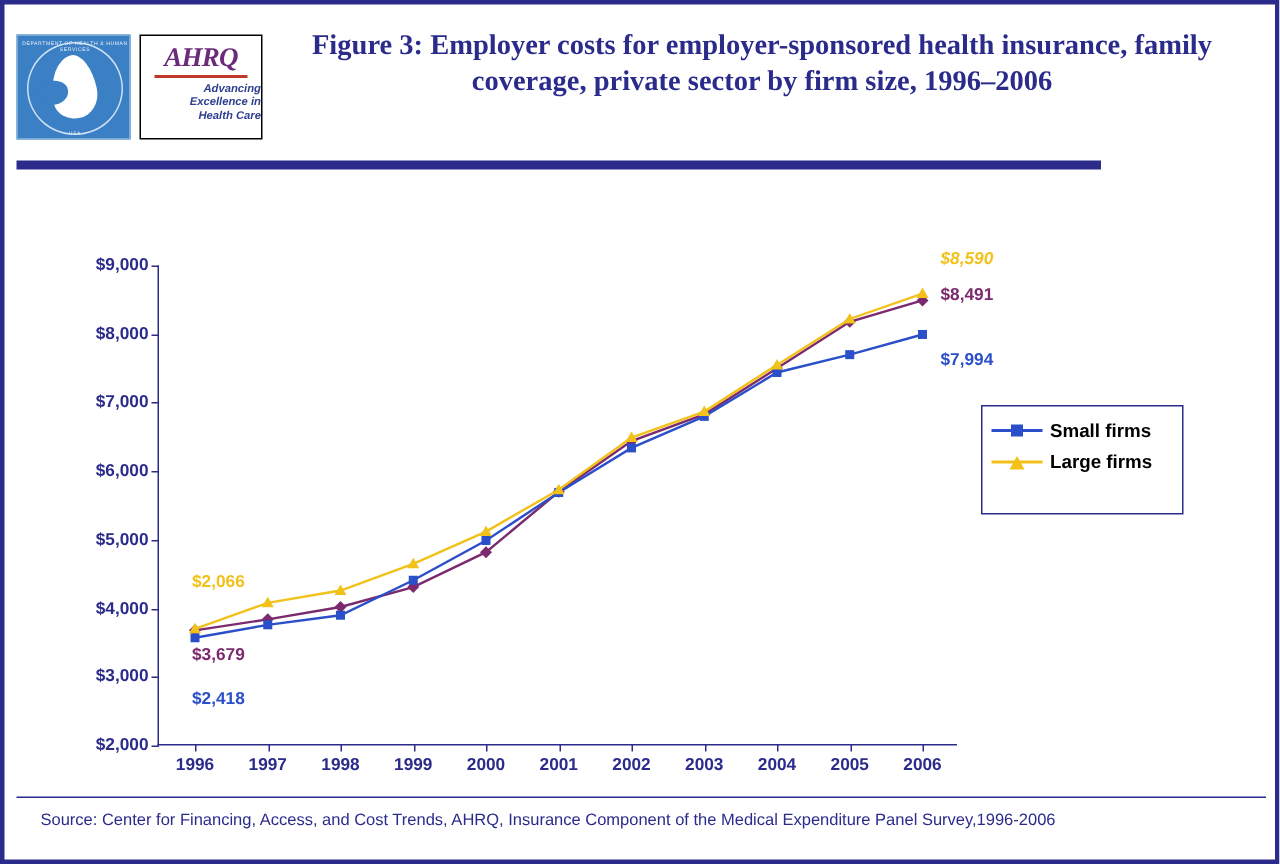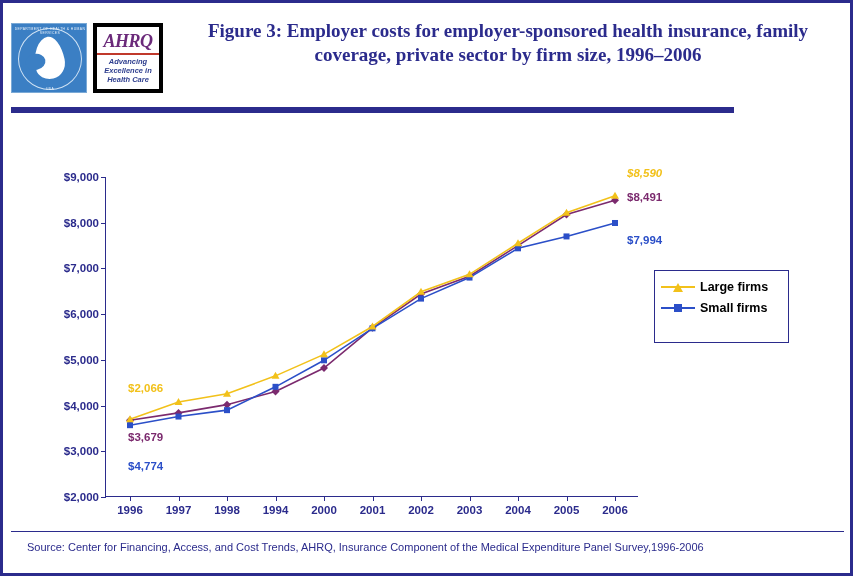--- a/index.html
+++ b/index.html
@@ -79,23 +79,23 @@
     position: absolute;
     top: 3px; left: 0; right: 0;
   }
   #hhs-logo .ringtext span.b {
     position: absolute;
     bottom: 3px; left: 0; right: 0;
   }
   #ahrq-logo {
     position: absolute;
     left: 82px; top: 0;
-    width: 70px;
+    width: 82px;
     height: 70px;
-    border: 4px solid #000000;
+    border: 1px solid #000000;
     box-sizing: border-box;
     background: #ffffff;
     text-align: center;
   }
   #ahrq-logo .ahrq-word {
     margin-top: 4px;
     color: #6b2a7a;
     font-weight: bold;
     font-size: 18px;
     font-style: italic;
@@ -107,20 +107,21 @@
     height: 2px;
     background: #c0392b;
     margin: 1px auto 2px auto;
   }
   #ahrq-logo .ahrq-tag {
     color: #2f3f8f;
     font-size: 7.5px;
     font-weight: bold;
     line-height: 9px;
     font-style: italic;
+    text-align: right;
   }
   #title {
     position: absolute;
     left: 180px; top: 16px;
     width: 650px;
     text-align: center;
     color: #2b2b8c;
     font-size: 19px;
     font-weight: bold;
     line-height: 24px;
@@ -331,57 +332,57 @@
         <div class="ytick-label" style="top: 45.7143px;">$8,000</div>
         <div class="ytick-mark" style="top: 45.7143px;"></div>
         <div class="ytick-label" style="top: 0px;">$9,000</div>
         <div class="ytick-mark" style="top: 0px;"></div>
         <div class="xtick-label" style="left: 24px;">1996</div>
         <div class="xtick-mark" style="left: 24px;"></div>
         <div class="xtick-label" style="left: 72.5px;">1997</div>
         <div class="xtick-mark" style="left: 72.5px;"></div>
         <div class="xtick-label" style="left: 121px; text-align: center;">1998</div>
         <div class="xtick-mark" style="left: 121px;"></div>
-        <div class="xtick-label" style="left: 169.5px;">1994</div>
+        <div class="xtick-label" style="left: 169.5px;">1999</div>
         <div class="xtick-mark" style="left: 169.5px;"></div>
         <div class="xtick-label" style="left: 218px;">2000</div>
         <div class="xtick-mark" style="left: 218px;"></div>
         <div class="xtick-label" style="left: 266.5px;">2001</div>
         <div class="xtick-mark" style="left: 266.5px;"></div>
         <div class="xtick-label" style="left: 315px;">2002</div>
         <div class="xtick-mark" style="left: 315px;"></div>
         <div class="xtick-label" style="left: 363.5px;">2003</div>
         <div class="xtick-mark" style="left: 363.5px;"></div>
         <div class="xtick-label" style="left: 412px;">2004</div>
         <div class="xtick-mark" style="left: 412px;"></div>
         <div class="xtick-label" style="left: 460.5px;">2005</div>
         <div class="xtick-mark" style="left: 460.5px;"></div>
         <div class="xtick-label" style="left: 509px;">2006</div>
         <div class="xtick-mark" style="left: 509px;"></div>
         <div class="pt-label" style="left: 22px; top: 205.194px; color: rgb(242, 193, 26);">$2,066</div>
         <div class="pt-label" style="left: 22px; top: 254.246px; color: rgb(123, 42, 110);">$3,679</div>
-        <div class="pt-label" style="left: 22px; top: 283.183px; color: rgb(43, 79, 200);">$4,774</div>
+        <div class="pt-label" style="left: 22px; top: 283.183px; color: rgb(43, 79, 200);">$2,418</div>
         <div class="pt-label" style="left: 521px; top: -10.2571px; color: rgb(242, 193, 26); font-style: italic;">$8,590</div>
         <div class="pt-label" style="left: 521px; top: 14.2686px; color: rgb(123, 42, 110);">$8,491</div>
         <div class="pt-label" style="left: 521px; top: 56.9886px; color: rgb(43, 79, 200);">$7,994</div>
       </div>
 
     <div id="legend">
+      <div class="legend-row">
+        <span class="legend-swatch">
+          <span class="legend-line" style="background:#2b4fc8;"></span>
+          <span class="legend-mark" style="background:#2b4fc8;"></span>
+        </span>
+        <span class="legend-text">Small firms</span>
+      </div>
       <div class="legend-row">
         <span class="legend-swatch">
           <span class="legend-line" style="background:#f2c11a;"></span>
           <span class="legend-mark" style="width:0;height:0;background:transparent;border-left:5px solid transparent;border-right:5px solid transparent;border-bottom:9px solid #f2c11a;left:12px;top:2px;"></span>
         </span>
         <span class="legend-text">Large firms</span>
       </div>
-      <div class="legend-row">
-        <span class="legend-swatch">
-          <span class="legend-line" style="background:#2b4fc8;"></span>
-          <span class="legend-mark" style="background:#2b4fc8;"></span>
-        </span>
-        <span class="legend-text">Small firms</span>
-      </div>
     </div>
   </div>
 
   <div id="source-rule"></div>
   <div id="source-text">Source: Center for Financing, Access, and Cost Trends, AHRQ, Insurance Component of the Medical Expenditure Panel Survey,1996-2006</div>
 </div>
 
 </body></html>

